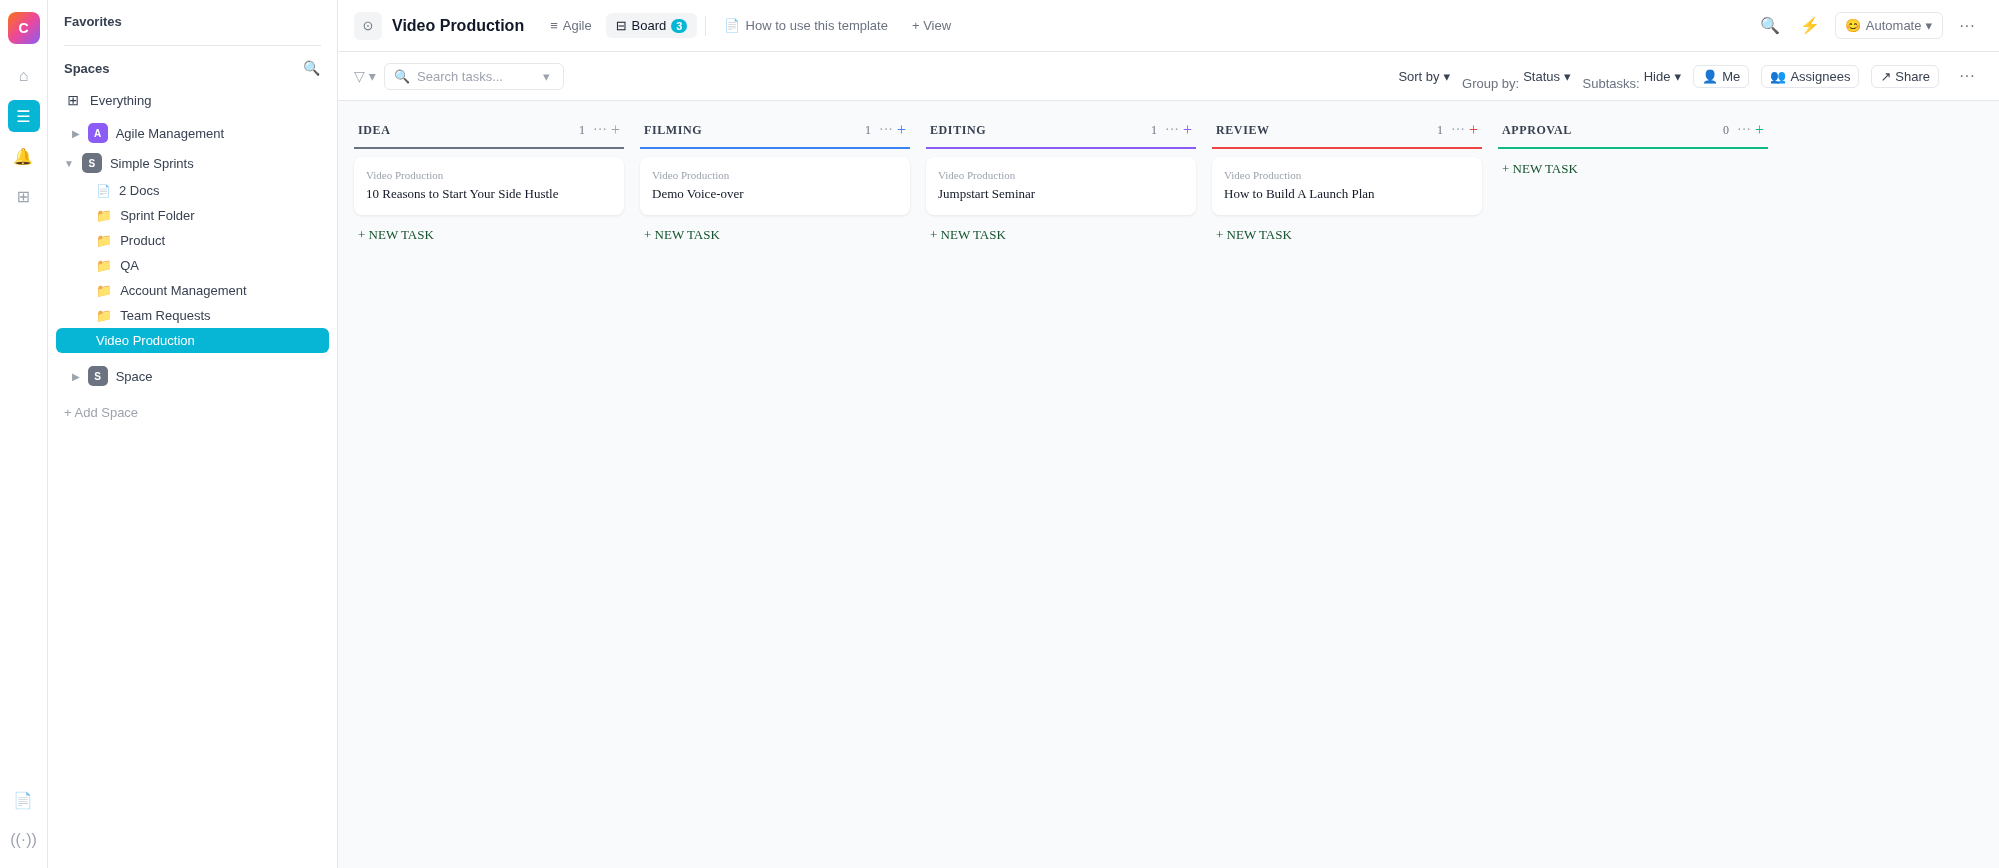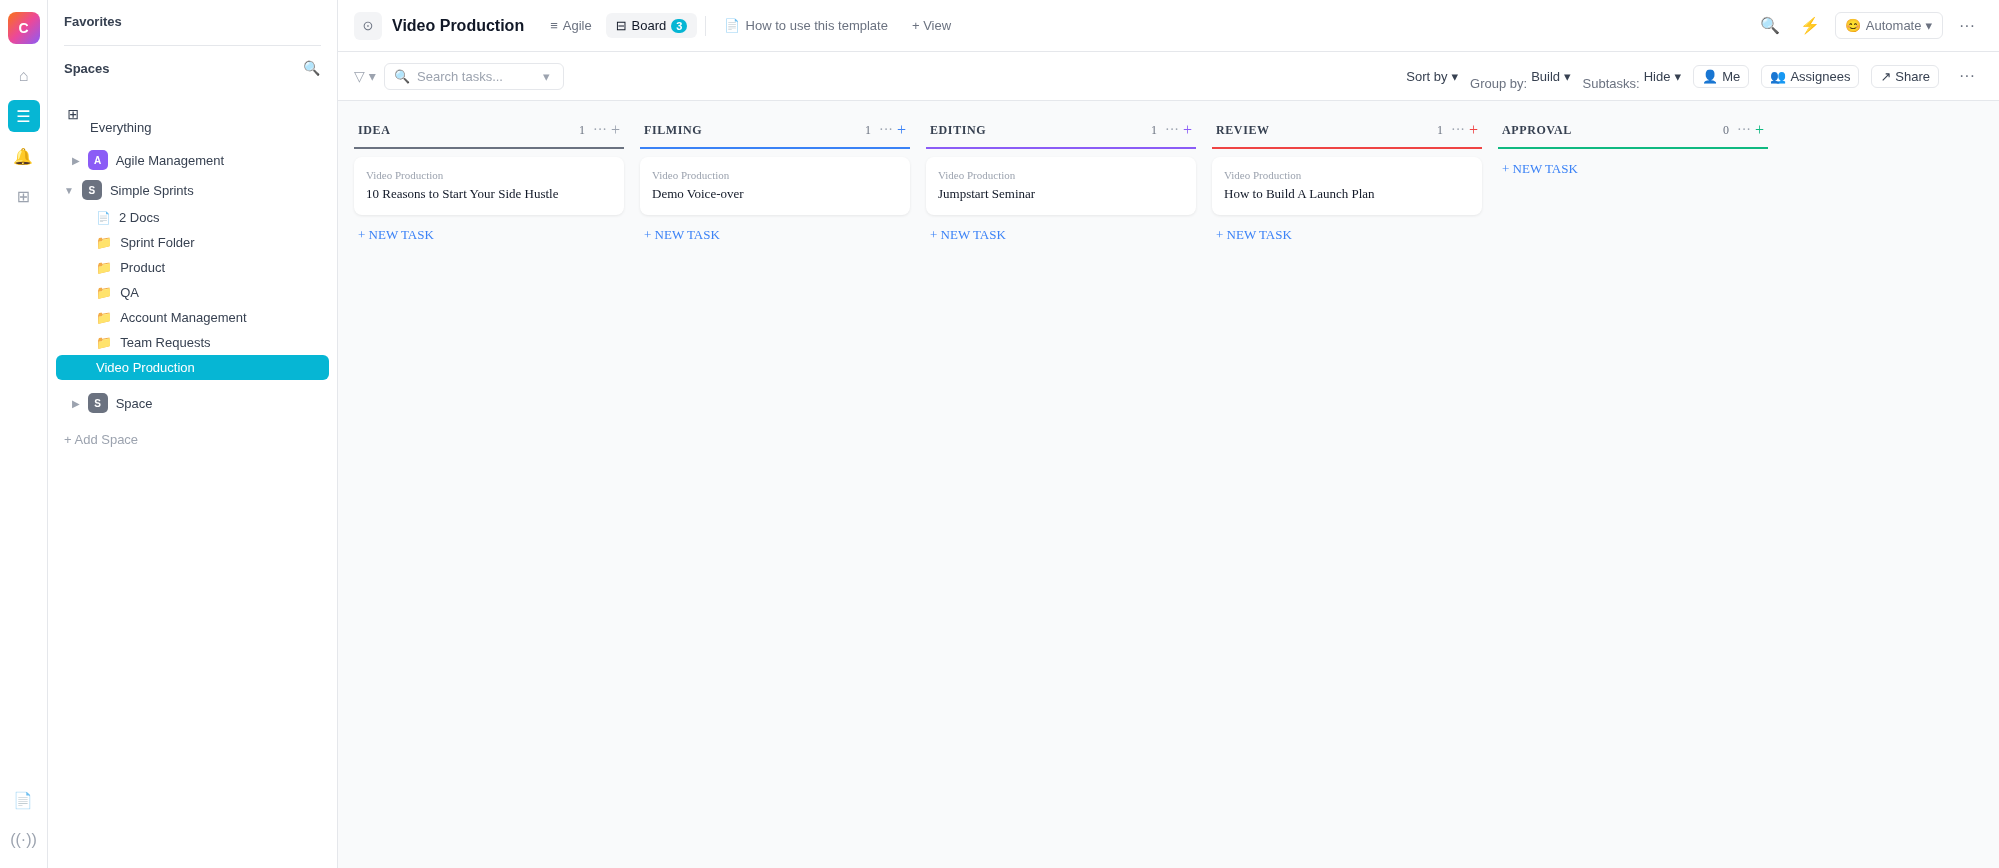--- a/index.html
+++ b/index.html
@@ -64,21 +64,21 @@
     }
     .sidebar-item {
       display: flex; align-items: center; gap: 8px;
       padding: 6px 8px;
       border-radius: 6px;
       cursor: pointer;
       font-size: 13px;
       color: #374151;
     }
     .sidebar-item .item-icon { font-size: 14px; width: 18px; text-align: center; }
-    .sidebar-item .item-label { flex: 1; margin-top: 28px; }
+    .sidebar-item .item-label { flex: 1; }
 
     .sidebar-divider { height: 1px; background: #e5e7eb; margin: 8px 16px; }
 
     .spaces-header {
       display: flex; align-items: center; justify-content: space-between;
       padding: 6px 16px;
     }
     .spaces-label { font-size: 13px; font-weight: 600; color: #374151; }
 
     .space-item {
@@ -345,21 +345,21 @@
     .card-title {
       font-size: 13px;
       color: #111827;
       font-weight: 500;
       line-height: 1.4;
     }
 
     
     .new-task {
       font-size: 13px;
-      color: #3b82f6;
+      color: #14532d;
       padding: 4px 4px;
       cursor: pointer;
     }
   </style>
 </head>
 <body>
 
 <div class="icon-rail">
   <div class="logo">C</div>
   <div class="nav-icon">⌂</div>
@@ -500,21 +500,21 @@
       <span>▾</span>
     </div>
     <div class="toolbar-spacer"></div>
     <div class="toolbar-right">
       <div class="toolbar-right-item">
         <span>Sort by</span>
         <span>▾</span>
       </div>
       <div class="toolbar-right-item">
         <span class="label">Group by:</span>
-        <span>Build</span>
+        <span>Status</span>
         <span>▾</span>
       </div>
       <div class="toolbar-right-item">
         <span class="label">Subtasks:</span>
         <span>Hide</span>
         <span>▾</span>
       </div>
       <div class="avatar-me">
         <span>👤</span>
         <span>Me</span>

